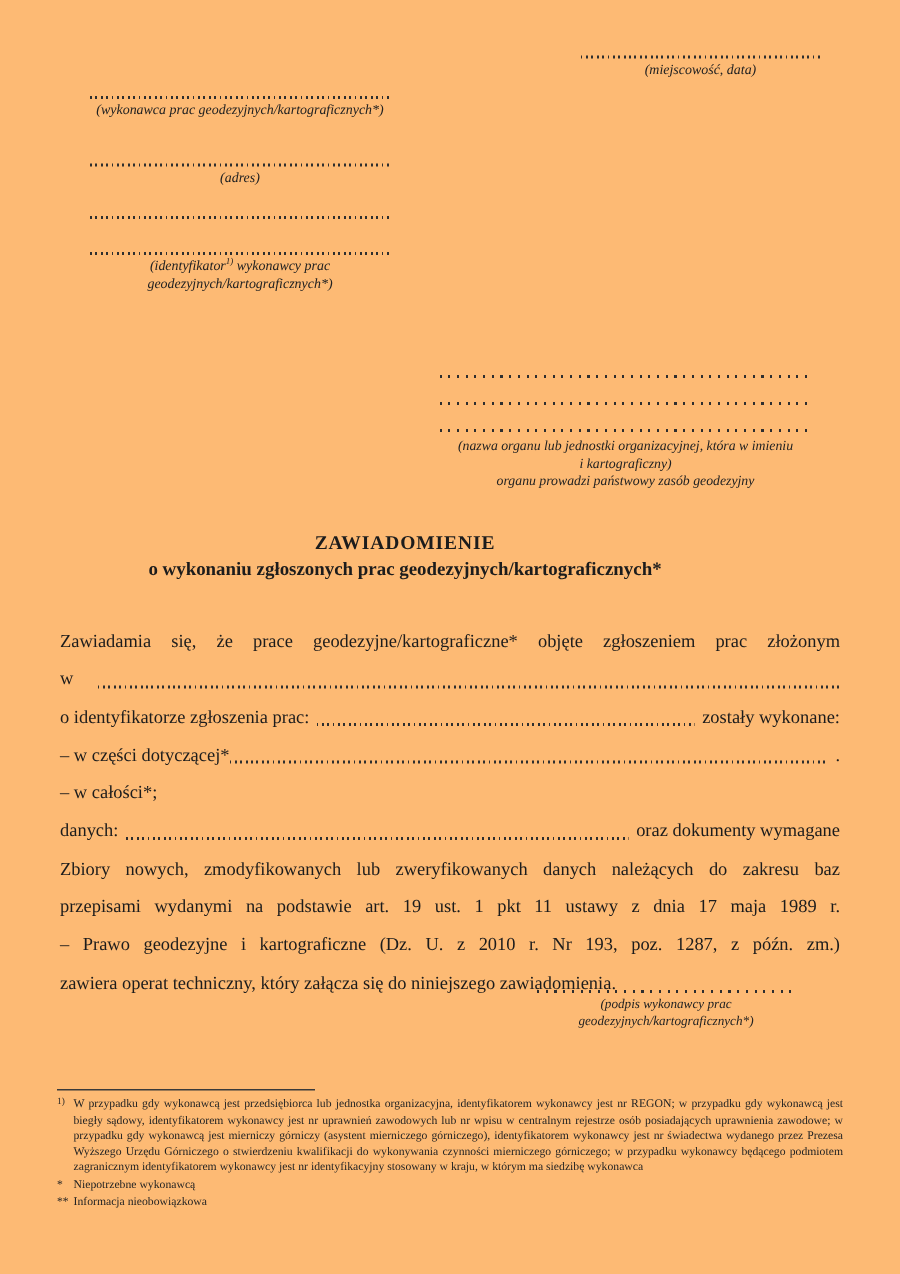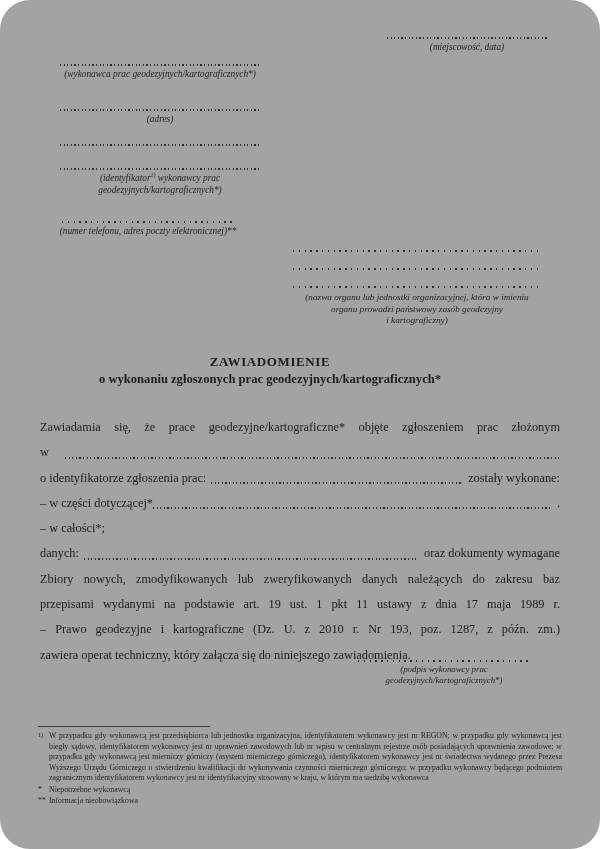--- a/index.html
+++ b/index.html
@@ -1,18 +1,18 @@
 <!DOCTYPE html>
 <html><head>
 <meta charset="utf-8">
 <style>
   html,body{margin:0;padding:0;background:#ffffff;}
   .page{
-    position:relative;width:600px;height:849px;background:#a3a3a3;overflow:hidden;
-    font-family:"Liberation Serif","DejaVu Serif",serif;color:#1c1c1c;border-radius:30px;
+    position:relative;width:600px;height:849px;background:#fdba74;overflow:hidden;
+    font-family:"Liberation Serif","DejaVu Serif",serif;color:#1c1c1c;
   }
   
   .dl-dense{height:2px;background:repeating-linear-gradient(to right,#2e2e2e 0 1.2px,transparent 1.2px 3.6px);}
   .dl-spaced{height:2px;background:repeating-linear-gradient(to right,#2e2e2e 0 1.4px,transparent 1.4px 5.8px);}
   .caption{
     font-style:italic;font-size:9.3px;line-height:11.5px;text-align:center;
     white-space:nowrap;color:#222;
   }
   .caption sup{font-size:6px;vertical-align:super;line-height:0;}
   .abs{position:absolute;}
@@ -65,32 +65,28 @@
   <div class="abs fieldgroup" style="left:60px;top:144px;width:200px;">
     <div class="dl-dense"></div>
   </div>
 
   <div class="abs fieldgroup" style="left:60px;top:168px;width:200px;">
     <div class="dl-dense"></div>
     <div class="caption"><span>(identyfikator</span><sup>1)</sup><span> wykonawcy prac</span></div>
     <div class="caption">geodezyjnych/kartograficznych*)</div>
   </div>
 
-  <div class="abs fieldgroup" style="left:48px;top:221px;width:200px;">
-    <div class="dl-spaced" style="width:172px;margin:0 auto 3px auto;"></div>
-    <div class="caption">(numer telefonu, adres poczty elektronicznej)**</div>
-  </div>
 
   <div class="abs" style="left:293px;top:250px;width:248px;">
     <div class="dl-spaced"></div>
     <div class="dl-spaced" style="margin-top:16px;"></div>
     <div class="dl-spaced" style="margin-top:16px;margin-bottom:4px;"></div>
     <div class="caption" style="font-size:9.2px;">(nazwa organu lub jednostki organizacyjnej, która w imieniu</div>
+    <div class="caption" style="font-size:9.2px;">i kartograficzny)</div>
     <div class="caption" style="font-size:9.2px;">organu prowadzi państwowy zasób geodezyjny</div>
-    <div class="caption" style="font-size:9.2px;">i kartograficzny)</div>
   </div>
 
   <div class="abs title-block">
     <div class="title-1">ZAWIADOMIENIE</div>
     <div class="title-2">o wykonaniu zgłoszonych prac geodezyjnych/kartograficznych*</div>
   </div>
 
   <div class="abs body-block">
     <div class="bline justify">Zawiadamia się, że prace geodezyjne/kartograficzne* objęte zgłoszeniem prac złożonym</div>
     <div class="bline flexline">

